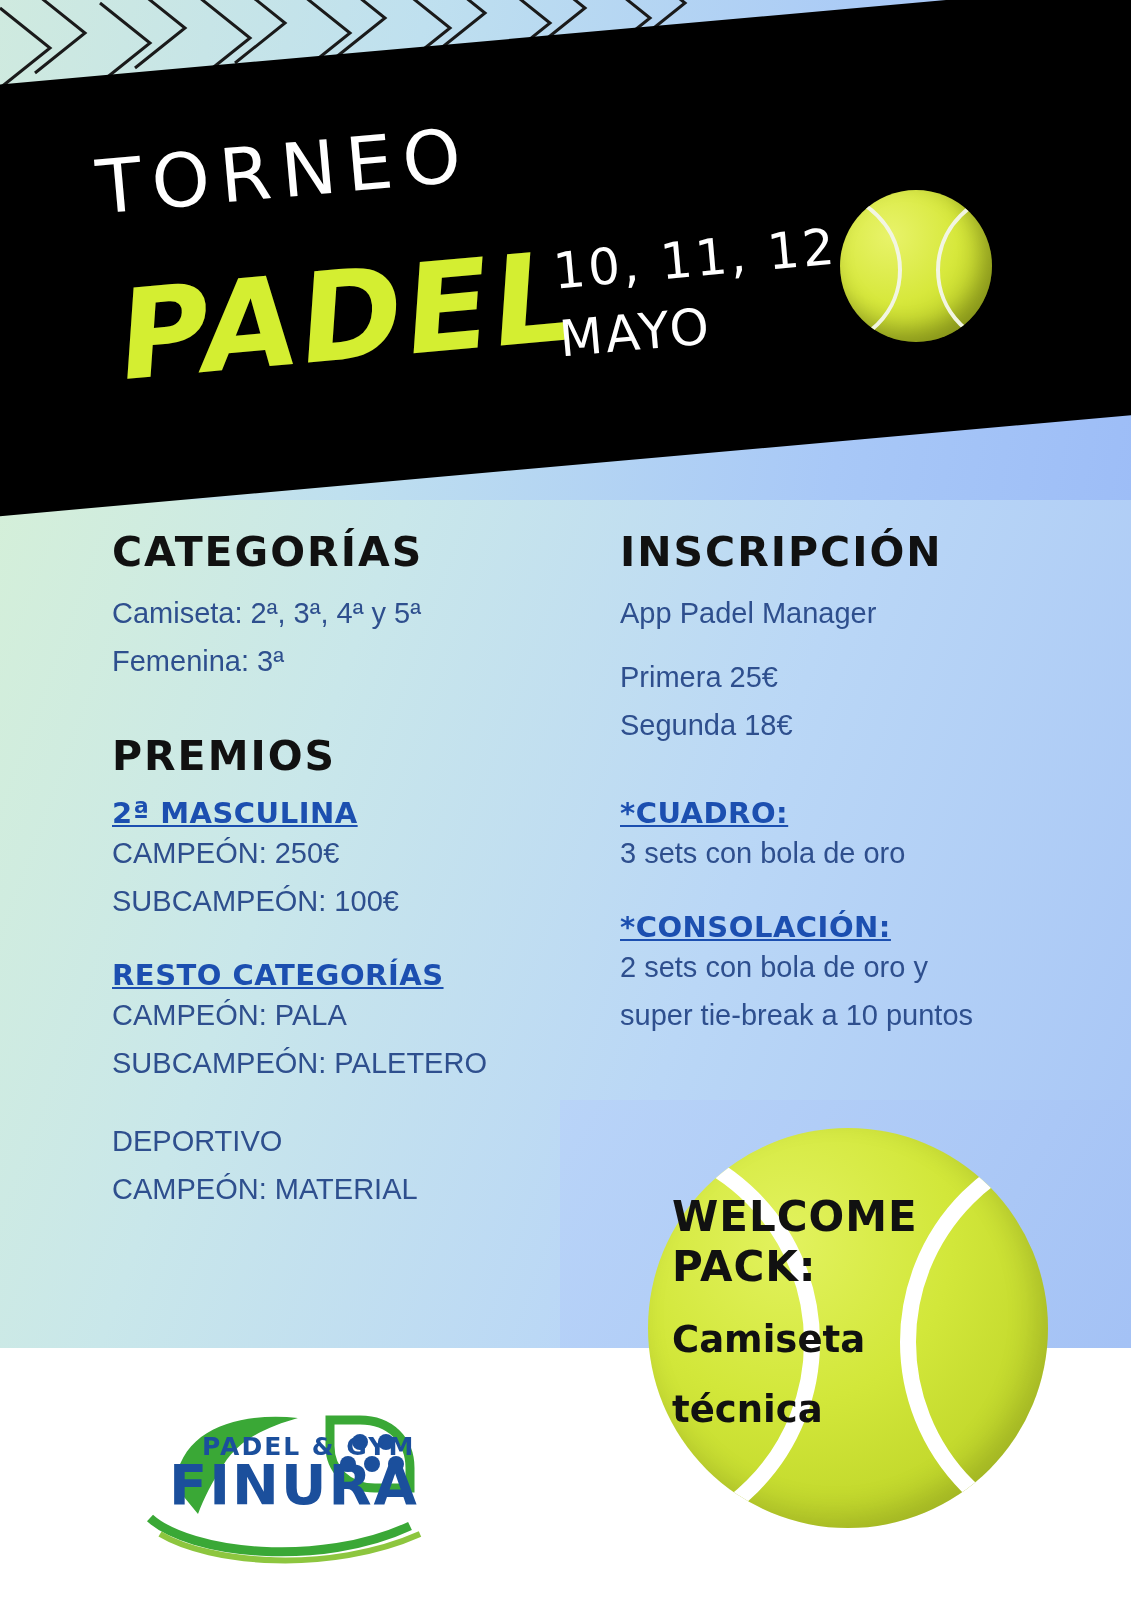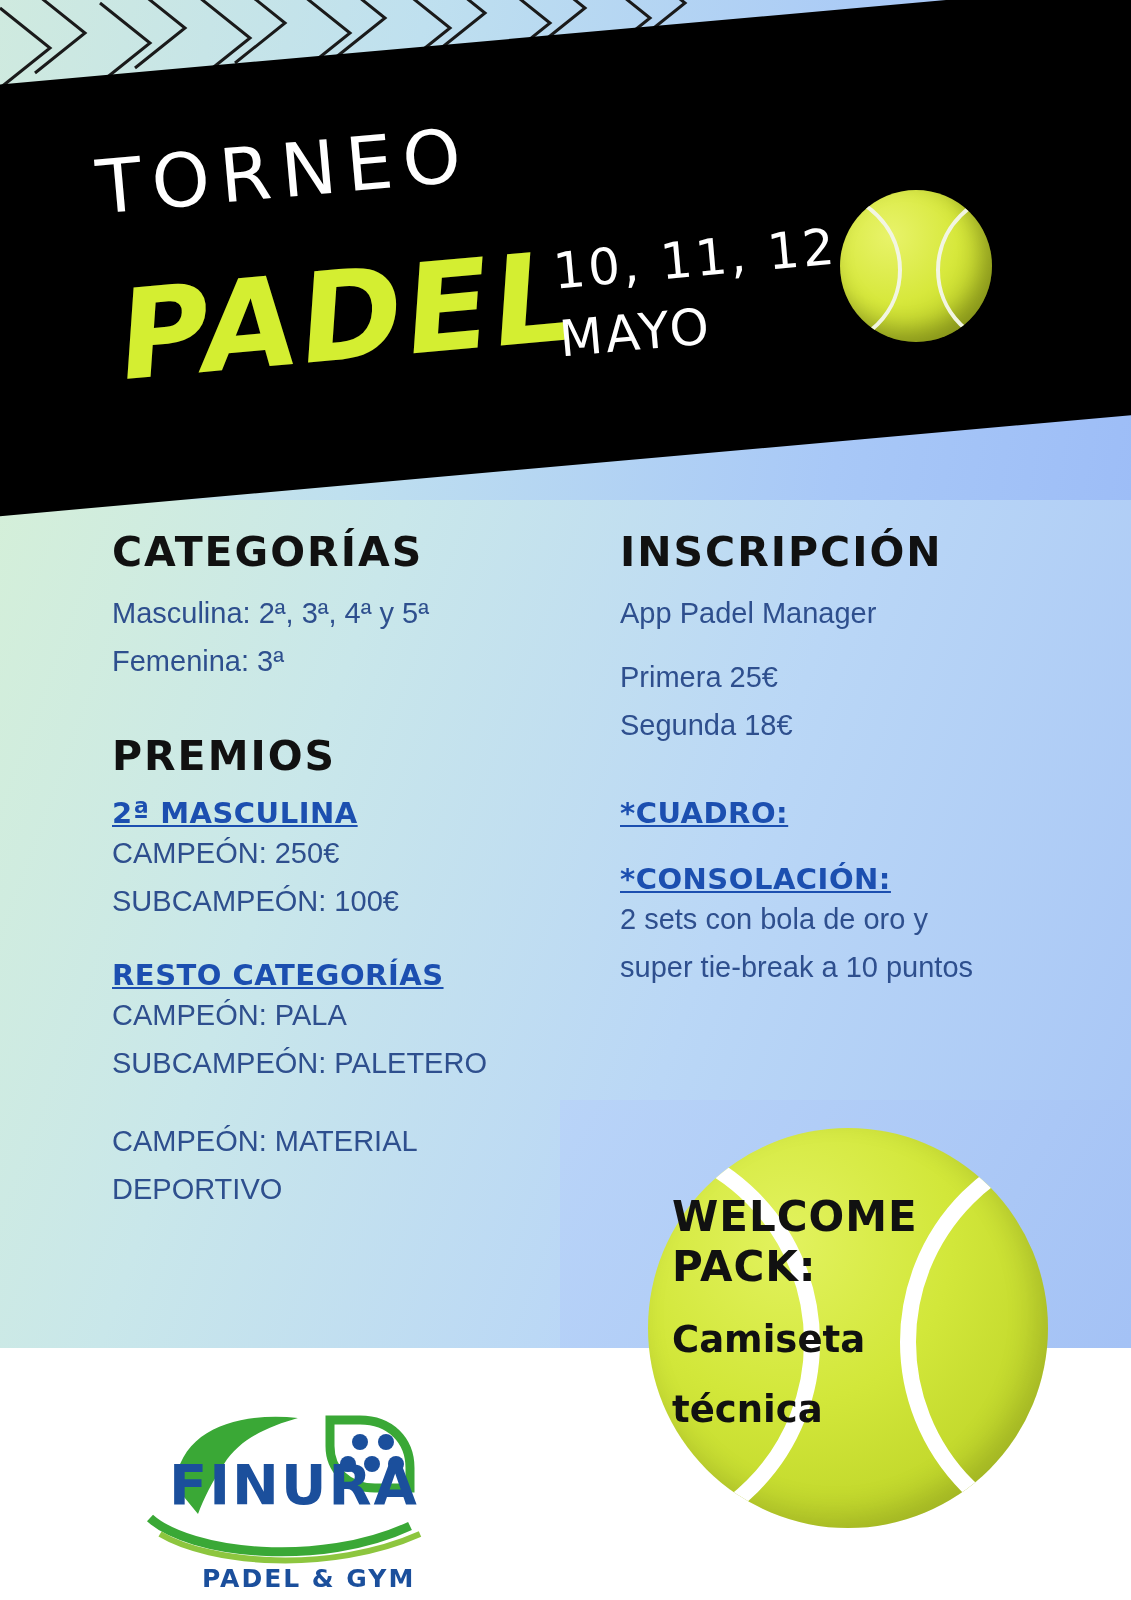--- a/index.html
+++ b/index.html
@@ -213,21 +213,21 @@
     left: 126px; top: 1452px;
     font-family: "DejaVu Sans", sans-serif;
     font-weight: 700;
     font-size: 56px;
     color: #1b4f9c;
     letter-spacing: 2px;
     margin-left: 43px;
   }
   .logo-sub {
     position: absolute;
-    left: 202px; top: 1564px;
+    left: 202px; top: 1432px;
     font-family: "DejaVu Sans", sans-serif;
     font-weight: 700;
     font-size: 25px;
     color: #1b4f9c;
     letter-spacing: 2px;
   }
 </style>
 </head>
 <body>
 
@@ -280,56 +280,57 @@
     </div>
     <div class="ball-banner">
       <div class="seam s1"></div>
       <div class="seam s2"></div>
     </div>
   </div>
 
   <div class="col-left">
 
     <h2 class="section-head">CATEGORÍAS</h2>
-    <p class="txt">Masculina: 2ª, 3ª, 4ª y 5ª</p>
+    <p class="txt">Camiseta: 2ª, 3ª, 4ª y 5ª</p>
     <p class="txt">Femenina: 3ª</p>
 
     <div class="gap-lg"></div>
 
     <h2 class="section-head">PREMIOS</h2>
 
     <p class="sub-underline">2ª MASCULINA</p>
     <p class="txt">CAMPEÓN: 250€</p>
     <p class="txt">SUBCAMPEÓN: 100€</p>
 
     <div class="gap-md"></div>
 
     <p class="sub-underline">RESTO CATEGORÍAS</p>
     <p class="txt">CAMPEÓN: PALA</p>
     <p class="txt">SUBCAMPEÓN: PALETERO</p>
 
     <div class="gap-md"></div>
 
+    <p class="txt">DEPORTIVO</p>
     <p class="txt">CAMPEÓN: MATERIAL</p>
-    <p class="txt">DEPORTIVO</p>
   </div>
 
   <div class="col-right">
 
     <h2 class="section-head">INSCRIPCIÓN</h2>
     <p class="txt">App Padel Manager</p>
 
     <div class="gap-sm"></div>
 
     <p class="txt">Primera 25€</p>
     <p class="txt">Segunda 18€</p>
 
     <div class="gap-lg"></div>
 
     <p class="sub-underline">*CUADRO:</p>
+    <p class="txt">3 sets con bola de oro</p>
 
     <div class="gap-md"></div>
 
     <p class="sub-underline">*CONSOLACIÓN:</p>
     <p class="txt">2 sets con bola de oro y</p>
     <p class="txt">super tie-break a 10 puntos</p>
   </div>
 
   <div class="ball-big">
     <div class="seam s1"></div>

